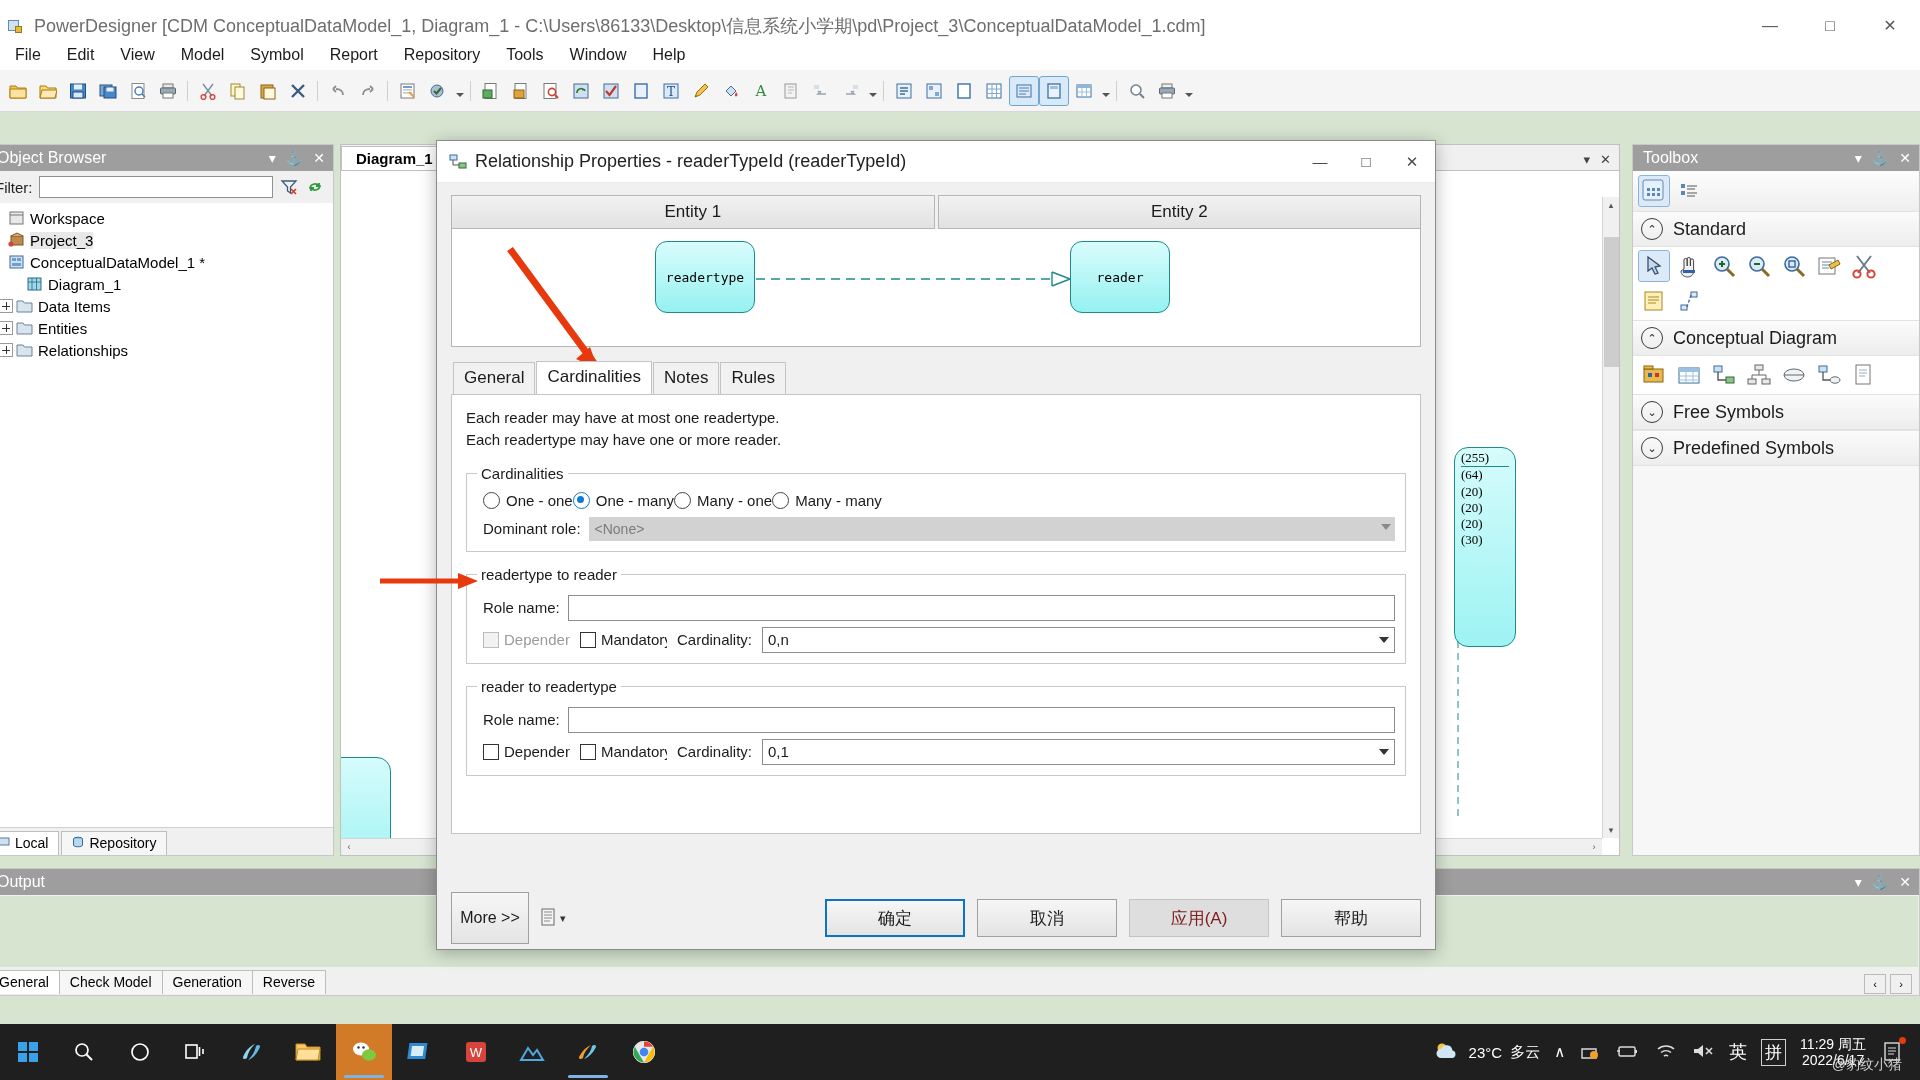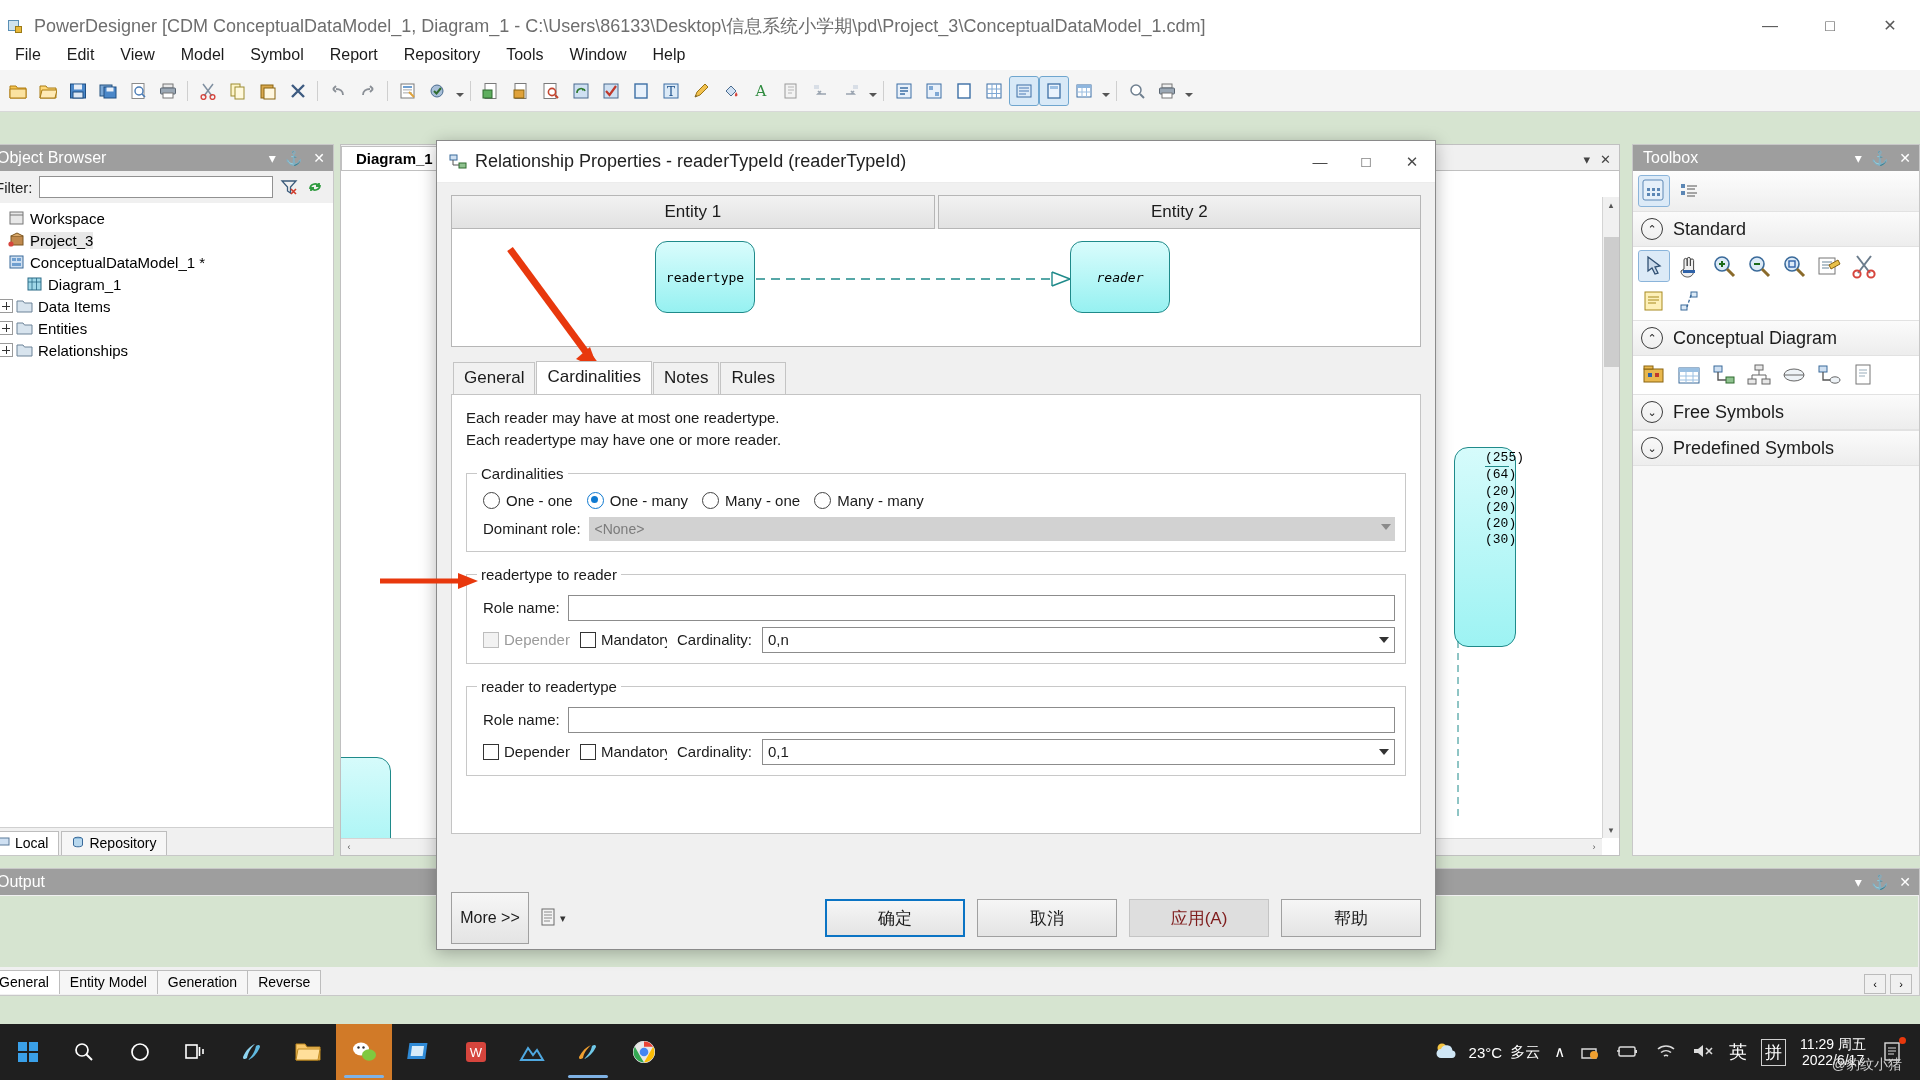--- a/index.html
+++ b/index.html
@@ -84,21 +84,21 @@
     background: #ffffff; border: 1px solid #c0c0c0;
   }
   .diagram-tabbar { height: 26px; background: #f0f0f0; display: flex; align-items: flex-end; border-bottom:1px solid #c0c0c0;}
   .dtab { background: #ffffff; border: 1px solid #c0c0c0; border-bottom: none; padding: 3px 14px; font-size: 15px; font-weight: bold; }
   .dwin-btns { margin-left:auto; display:flex; gap:10px; padding: 0 8px 3px 0; color:#444; font-size: 13px;}
   .canvas { position: relative; width: 100%; height: calc(100% - 26px); background: #ffffff; overflow:hidden;}
 
   .entity-box {
     position: absolute; border: 1px solid #1f8a8a; border-radius: 14px;
     background: linear-gradient(180deg,#d6fbfb 0%, #9df3f3 100%);
-    font-family: Liberation Mono, monospace; font-size: 13px; color:#000;padding-left:24px;
+    font-family: Liberation Serif, serif; font-size: 13px; color:#000;
   }
   .entity-box .ebody { padding: 2px 6px; line-height: 1.25; }
 
   
   .vscroll { position:absolute; right:0; top:26px; width:17px; bottom:17px; background:#f0f0f0; border-left:1px solid #d4d4d4;}
   .hscroll { position:absolute; left:0; bottom:0; height:17px; right:17px; background:#f0f0f0; border-top:1px solid #d4d4d4;}
   .sbtn { position:absolute; background:#f0f0f0; color:#555; font-size:9px; display:flex;align-items:center;justify-content:center;}
   .sthumb { position:absolute; background:#cdcdcd; }
 
   
@@ -153,21 +153,21 @@
   .tabstrip { display:flex; margin-top: 14px; padding-left: 2px; align-items: flex-end; }
   .ptab { font-size: 17px; padding: 5px 10px 6px 10px; border:1px solid #c4c4c4; border-bottom: none; background:#f1f1f1; margin-right: 1px; color:#1b1b1b; }
   .ptab.active { background:#ffffff; padding-bottom: 7px; position: relative; z-index: 2; }
   .tabpanel { background:#fff; border:1px solid #c4c4c4; padding: 12px 14px; position:relative; min-height: 440px;}
 
   .stmt { font-size: 15px; color:#1b1b1b; line-height: 1.45; }
 
   fieldset.grp { border:1px solid #c8c8c8; margin: 14px 0 0 0; padding: 6px 10px 10px 10px; }
   fieldset.grp > legend { font-size: 15px; color:#1b1b1b; padding: 0 4px; }
 
-  .radio-row { display:flex; align-items:center; gap: 14px; margin: 4px 0 8px 6px; }
+  .radio-row { display:flex; align-items:center; margin: 4px 0 8px 6px; }
   .rad { display:flex; align-items:center; gap: 6px; font-size: 15px; color:#1b1b1b; }
   .rad .circ { width: 17px; height: 17px; border: 1.5px solid #444; border-radius: 50%; background:#fff; position:relative; flex:0 0 auto;}
   .rad.on .circ { border-color: #0f7ad1; }
   .rad.on .circ::after { content:''; position:absolute; left:3.5px; top:3.5px; width:7px;height:7px;border-radius:50%;background:#0f7ad1;}
 
   .frow { display:flex; align-items:center; gap: 8px; margin: 6px 0 0 6px;}
   .flabel { font-size: 15px; color:#1b1b1b; white-space: nowrap; }
   .fdisabled { flex:1; height: 24px; background:#d2d2d2; border: none; display:flex; align-items:center; padding-left:6px; font-size:14px; color:#7b7b7b; position:relative;}
   .fdisabled .cv { position:absolute; right:4px; top:7px; border-left:5px solid transparent;border-right:5px solid transparent;border-top:6px solid #8a8a8a;}
   .finput { flex:1; height: 26px; background:#fff; border: 1px solid #8c8c8c; font-size: 15px; padding: 0 5px; display:flex; align-items:center; color:#1b1b1b;}
@@ -735,21 +735,21 @@
       <span>Output</span>
       <span class="pbtns" style="margin-left:auto; display:flex; gap:10px; padding-right:8px; font-size:14px;">
         <span>▾</span>
         <span>⚓</span>
         <span>✕</span>
       </span>
     </div>
     <div class="out-body"></div>
     <div class="out-tabs">
       <div class="otab active">General</div>
-      <div class="otab">Entity Model</div>
+      <div class="otab">Check Model</div>
       <div class="otab">Generation</div>
       <div class="otab">Reverse</div>
       <div style="margin-left:auto; display:flex; gap:4px; padding-right:6px; align-items:center;">
         <span style="width:22px;height:20px;background:#f0f0f0;border:1px solid #bbb;display:flex;align-items:center;justify-content:center;font-size:11px;">‹</span>
         <span style="width:22px;height:20px;background:#f0f0f0;border:1px solid #bbb;display:flex;align-items:center;justify-content:center;font-size:11px;">›</span>
       </div>
     </div>
   </div>
 
   <div class="dialog">
@@ -772,21 +772,21 @@
     <div class="dlg-body">
       <div class="ent-header">
         <div class="ent-col">Entity 1</div>
         <div class="ent-col">Entity 2</div>
       </div>
       <div class="ent-preview">
 
         <div style="position:absolute; left:203px; top:12px; width:100px; height:72px; border:1px solid #1f8a8a; border-radius:12px; background:linear-gradient(180deg,#d9fcfc,#96f1f1); display:flex; align-items:center; justify-content:center;">
           <span style="font-family:'DejaVu Sans Mono',monospace; font-size:13px;">readertype</span>
         </div>
-        <div style="position:absolute; left:618px; top:12px; width:100px; height:72px; border:1px solid #1f8a8a; border-radius:12px; background:linear-gradient(180deg,#d9fcfc,#96f1f1); display:flex; align-items:center; justify-content:center;font-style:italic;">
+        <div style="position:absolute; left:618px; top:12px; width:100px; height:72px; border:1px solid #1f8a8a; border-radius:12px; background:linear-gradient(180deg,#d9fcfc,#96f1f1); display:flex; align-items:center; justify-content:center;">
           <span style="font-family:'DejaVu Sans Mono',monospace; font-size:13px;">reader</span>
         </div>
         <svg style="position:absolute; left:300px; top:38px; width:325px; height:24px;">
           <path d="M4 12 H300" stroke="#1f8a8a" stroke-dasharray="9 6" fill="none" stroke-width="1.4"></path>
           <path d="M318 12 L300 5 M318 12 L300 19 M300 5 V19" stroke="#1f8a8a" fill="none" stroke-width="1.4"></path>
         </svg>
 
         <svg class="anno" style="left:50px; top:10px; width:130px; height:160px;">
           <path d="M8 10 L92 124" stroke="#e8380d" stroke-width="7" fill="none"></path>
           <path d="M96 130 L74 120 L88 108 Z" fill="#e8380d"></path>

